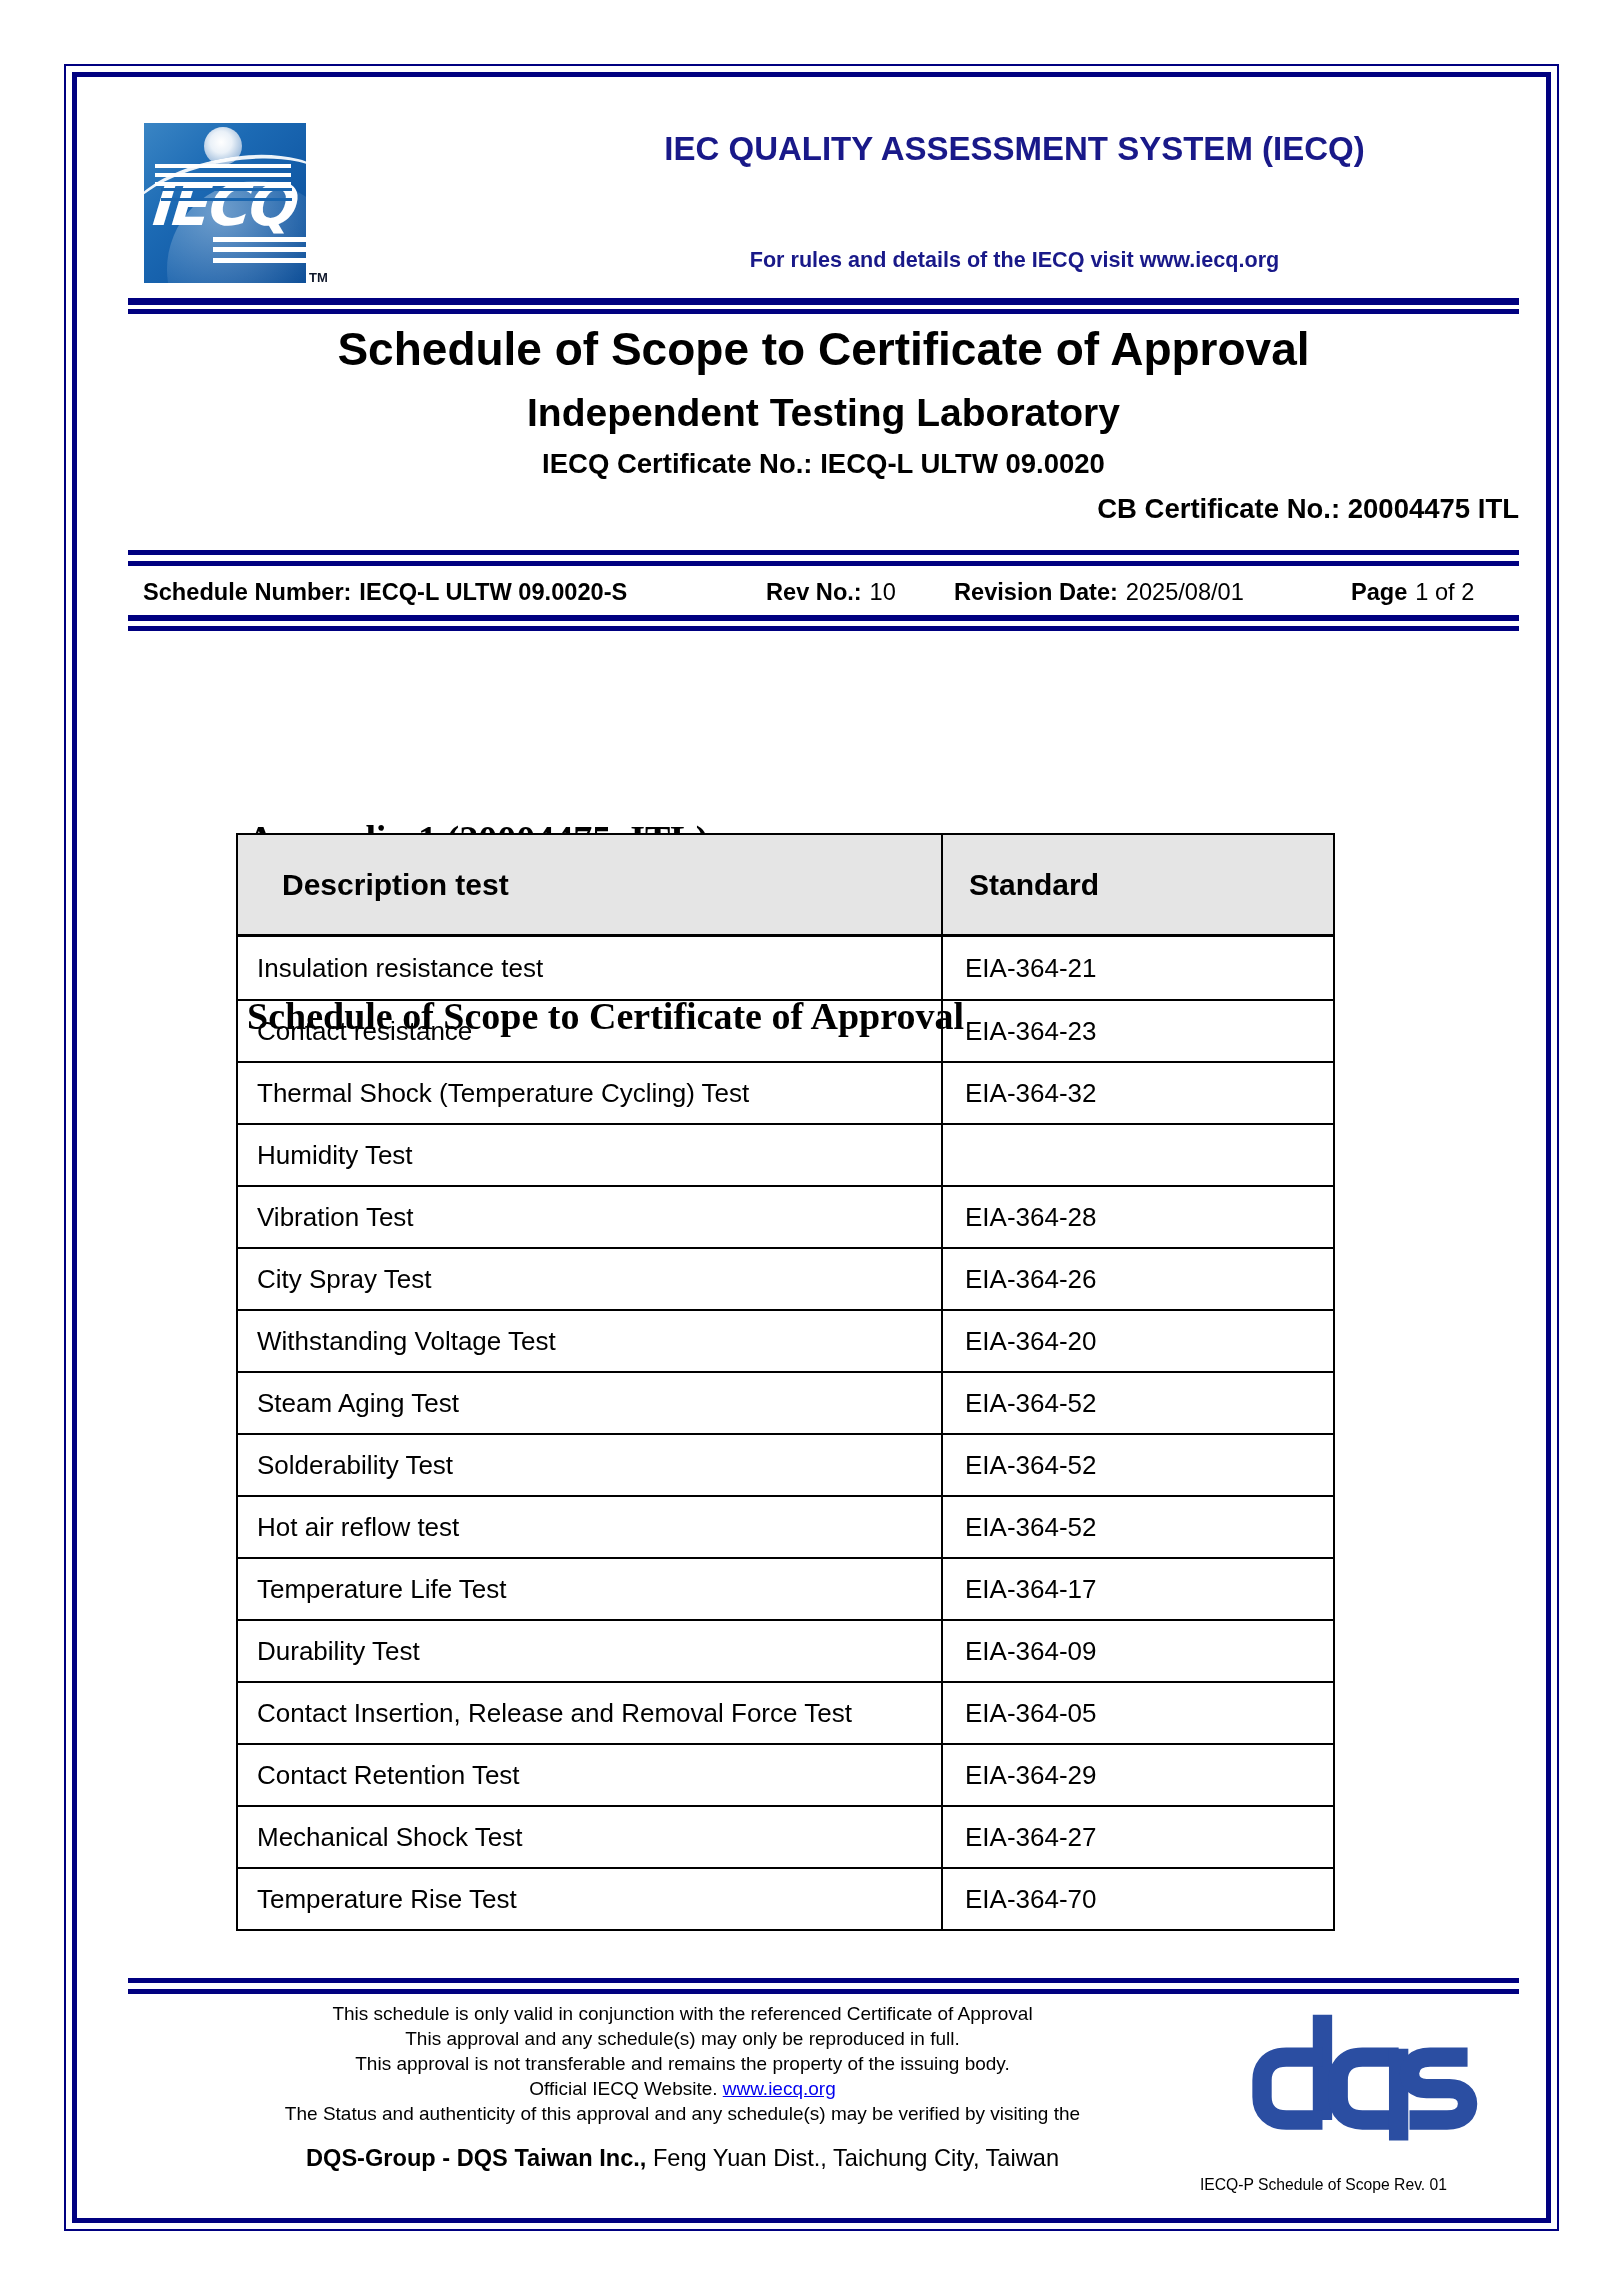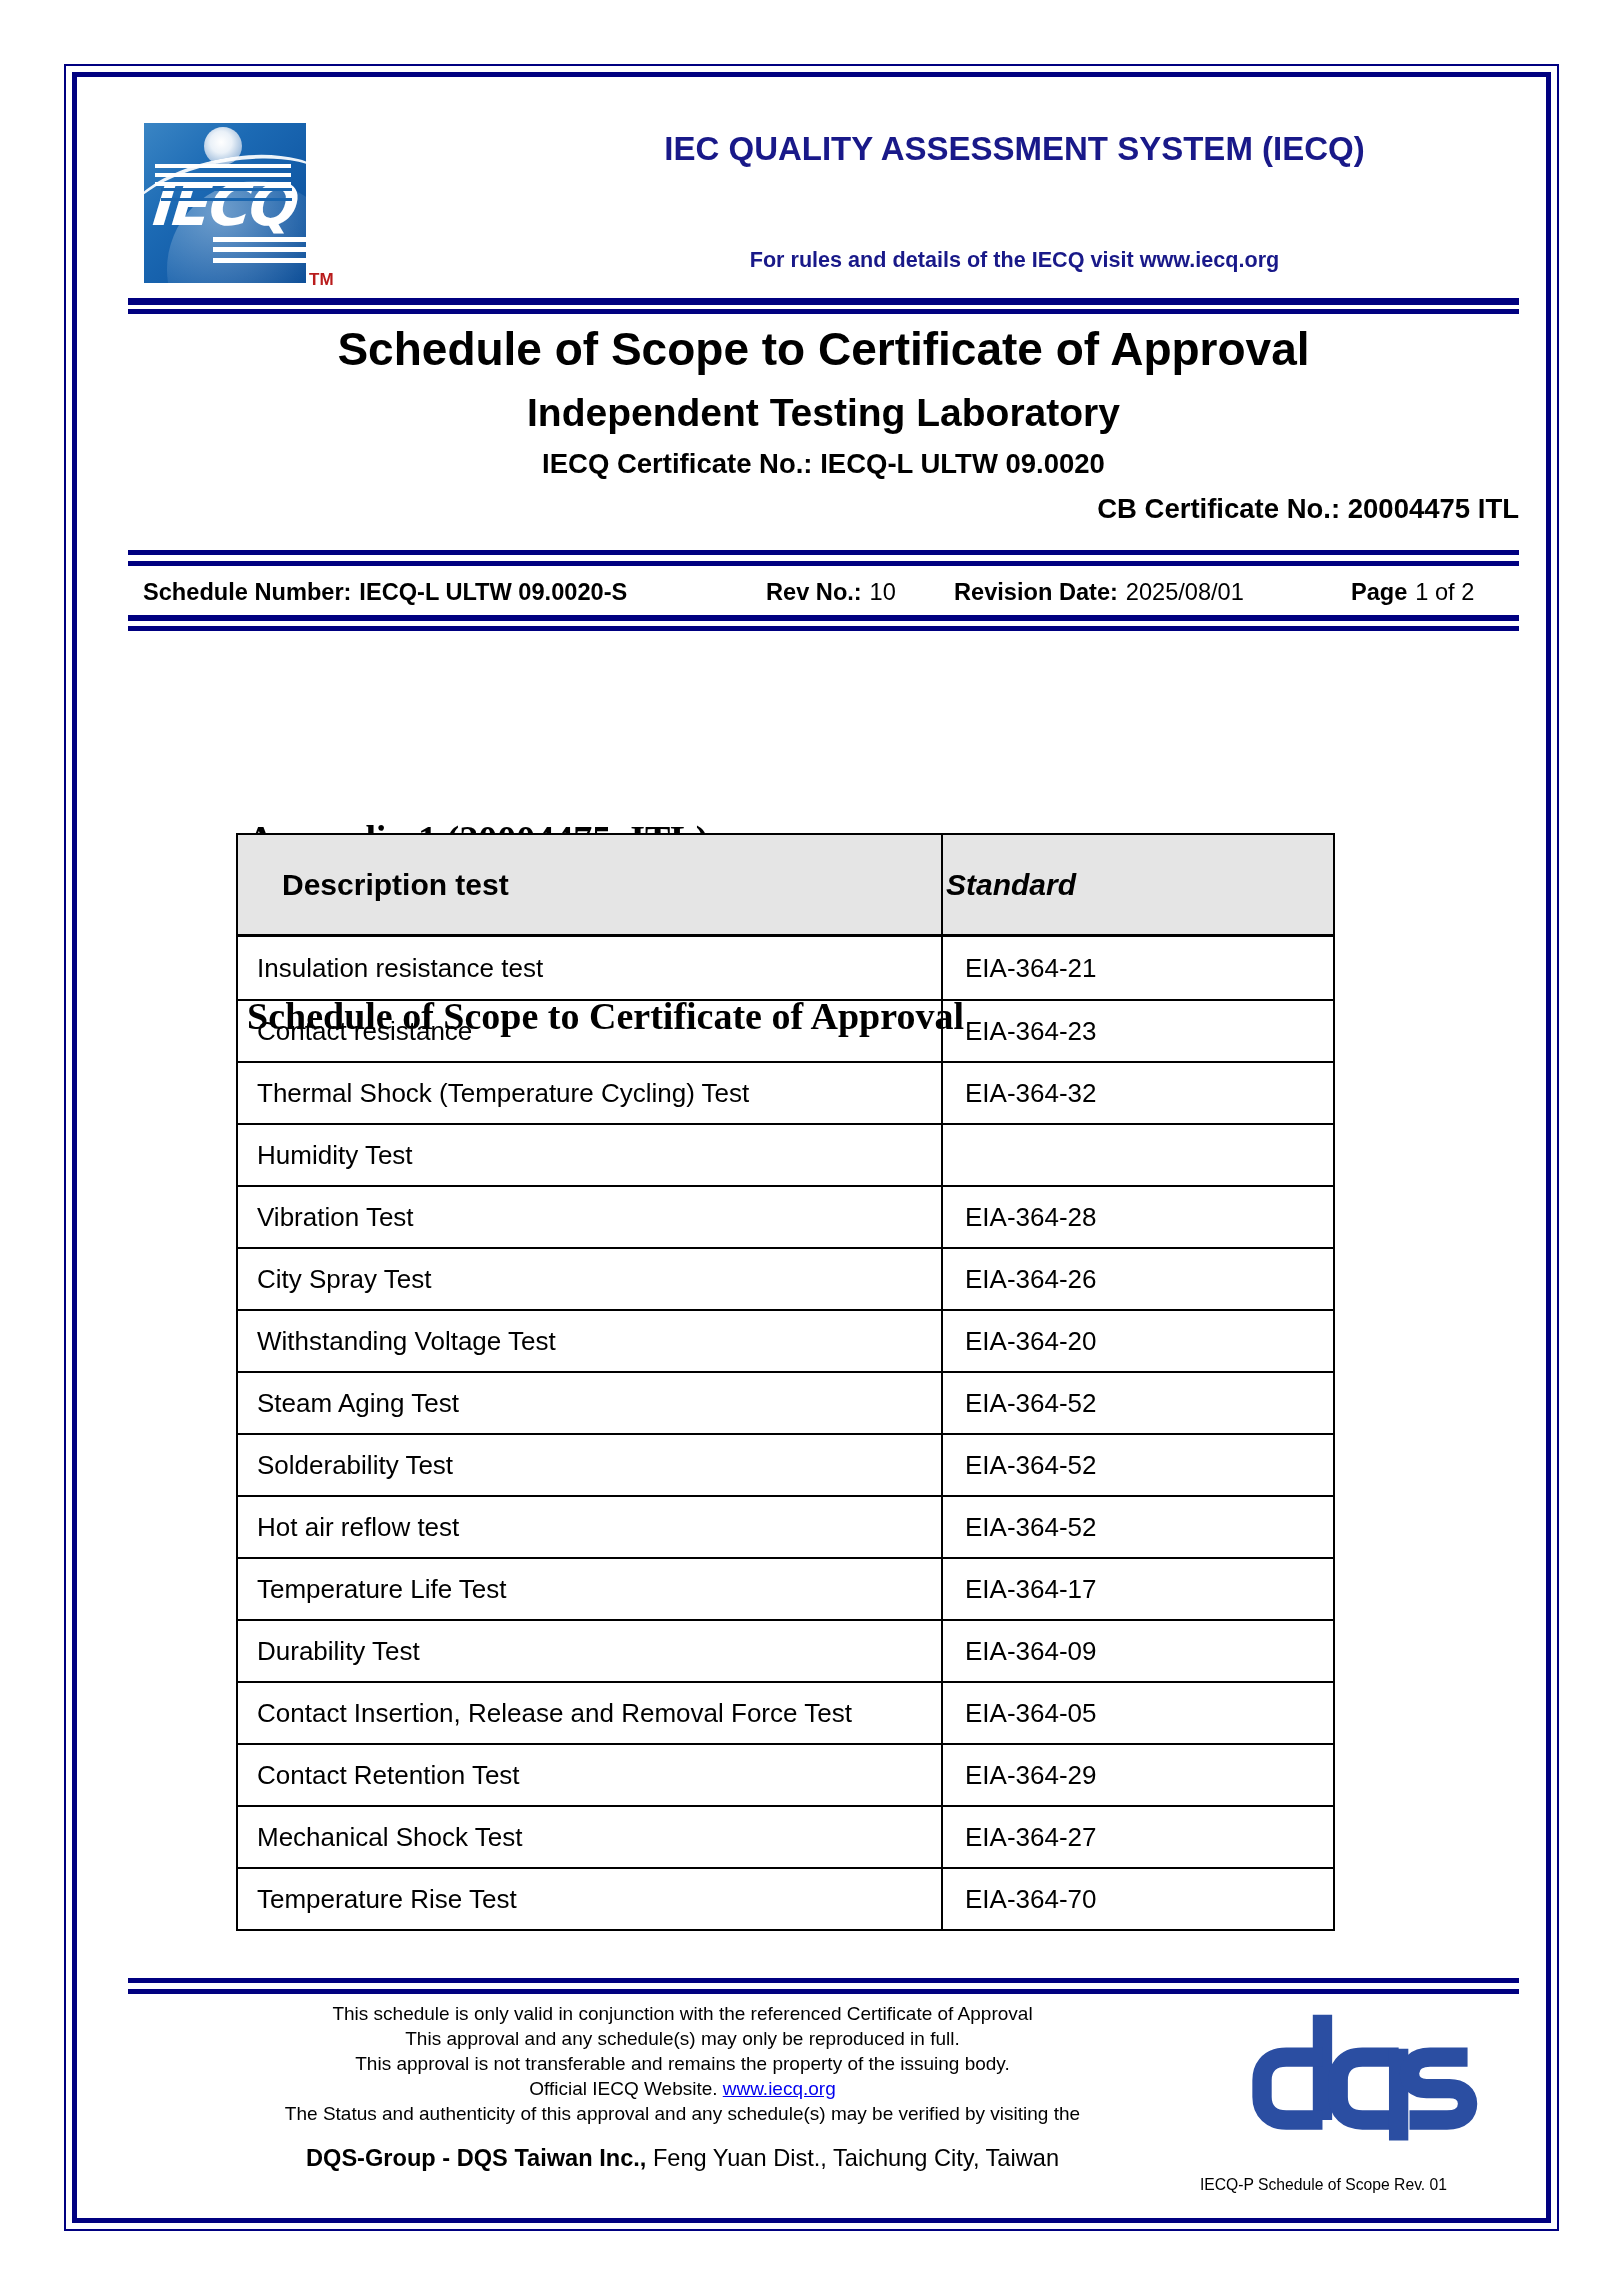--- a/index.html
+++ b/index.html
@@ -23,21 +23,21 @@
                border-top:4.6px solid rgba(255,255,255,.92);transform:rotate(-11deg);}
   .iecq-stripes-top{position:absolute;left:10.5px;top:41px;width:136px;}
   .iecq-stripes-top .bar{height:3.9px;background:#fff;margin-bottom:5.2px;}
   .iecq-text{position:absolute;left:0;top:50px;width:162px;text-align:center;
              font-family:"DejaVu Sans",sans-serif;font-style:italic;font-weight:bold;
              font-size:58px;line-height:65px;color:#ffffff;letter-spacing:-2.6px;
              transform:skewX(-6deg);}
   .iecq-cut{position:absolute;left:17px;width:131px;height:3.3px;background:#1b66af;}
   .iecq-stripes-bot{position:absolute;right:0;top:114px;width:93px;}
   .iecq-stripes-bot .bar{height:4.6px;background:#fff;margin-bottom:5.9px;}
-  .iecq-tm{position:absolute;left:165px;top:147px;font-size:17px;font-weight:600;color:#b91c1c;}
+  .iecq-tm{position:absolute;left:165px;top:147px;font-size:13px;font-weight:600;color:#0f172a;}
 
   
   .hdr-title{left:504px;top:130px;width:1021px;text-align:center;
              font-size:33px;font-weight:bold;color:#191989;}
   .hdr-sub{left:504px;top:247px;width:1021px;text-align:center;
            font-size:21.6px;font-weight:bold;color:#191989;}
 
   
   .hrule{left:128px;width:1391px;background:#000080;}
 
@@ -58,21 +58,21 @@
 
   
   .appendix{left:247px;top:692px;font-family:"Liberation Serif",serif;font-weight:bold;
             font-size:38px;line-height:59px;white-space:pre;}
 
   
   .dtable{left:236px;top:833px;width:1099px;border:2.6px solid #000;box-sizing:border-box;}
   .thead{height:102px;background:#e5e5e5;border-bottom:3.3px solid #000;display:flex;box-sizing:border-box;}
   .th1,.td1{width:705px;border-right:2px solid #000;box-sizing:border-box;display:flex;align-items:center;}
   .th2,.td2{flex:1;display:flex;align-items:center;box-sizing:border-box;}
-  .th1{padding-left:44px;} .th2{padding-left:3px;font-style:italic;}
+  .th1{padding-left:44px;} .th2{padding-left:26px;}
   .thead .htxt{font-size:30px;font-weight:bold;}
   .trow{height:62px;display:flex;box-sizing:border-box;}
   .trow + .trow{border-top:2.6px solid #000;}
   .td1{padding-left:19px;} .td2{padding-left:22px;}
   .trow .ctxt{font-size:26px;}
 
   
   .disclaimer{left:128px;top:2001px;width:1109px;text-align:center;
               font-size:19px;line-height:25px;}
   .disclaimer a{color:#0000ee;text-decoration:underline;cursor:pointer;margin-left:5.2px;}

